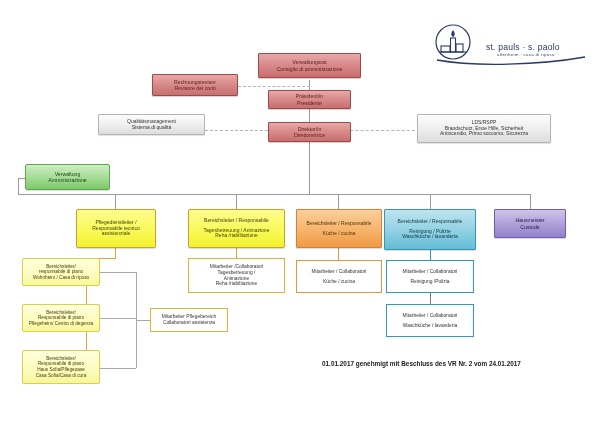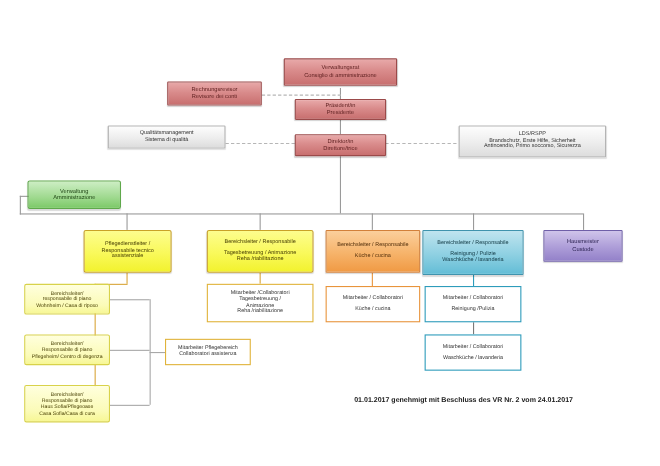--- a/index.html
+++ b/index.html
@@ -171,20 +171,33 @@
     color: #1a1a1a;
     white-space: nowrap;
     font-weight: bold;
   }
 </style>
 </head>
 <body>
 
 <div id="root">
 
+  <div id="logo">
+    <svg width="165" height="50" viewBox="0 0 165 50" xmlns="http://www.w3.org/2000/svg">
+      <circle cx="28" cy="20" r="17" fill="none" stroke="#2b3a63" stroke-width="1.2"></circle>
+      <path d="M28 8 C25.5 11.5 26 13.5 28 15 C30 13.5 30.5 11.5 28 8 Z" fill="#2b3a63"></path>
+      <rect x="25.5" y="16" width="5" height="14" fill="none" stroke="#2b3a63" stroke-width="1.1"></rect>
+      <rect x="16" y="24" width="9" height="6" fill="none" stroke="#2b3a63" stroke-width="1.1"></rect>
+      <rect x="31" y="22" width="7" height="8" fill="none" stroke="#2b3a63" stroke-width="1.1"></rect>
+      <path d="M14 30 L42 30" stroke="#2b3a63" stroke-width="1.1"></path>
+      <path d="M12 38 C50 45 115 43 160 35" fill="none" stroke="#2b3a63" stroke-width="1.3"></path>
+    </svg>
+    <div class="logo-main">st. pauls · s. paolo</div>
+    <div class="logo-sub">altenheim · casa di riposo</div>
+  </div>
 
   <div class="ln-v" style="left:309px; top:80px; height:10px;"></div>
 
   <div class="ln-dash-h" style="left:238px; top:86px; width:72px;"></div>
 
   <div class="ln-v" style="left:309px; top:108px; height:14px;"></div>
 
   <div class="ln-dash-h" style="left:205px; top:130px; width:73px;"></div>
 
   <div class="ln-dash-h" style="left:340px; top:130px; width:75px;"></div>

